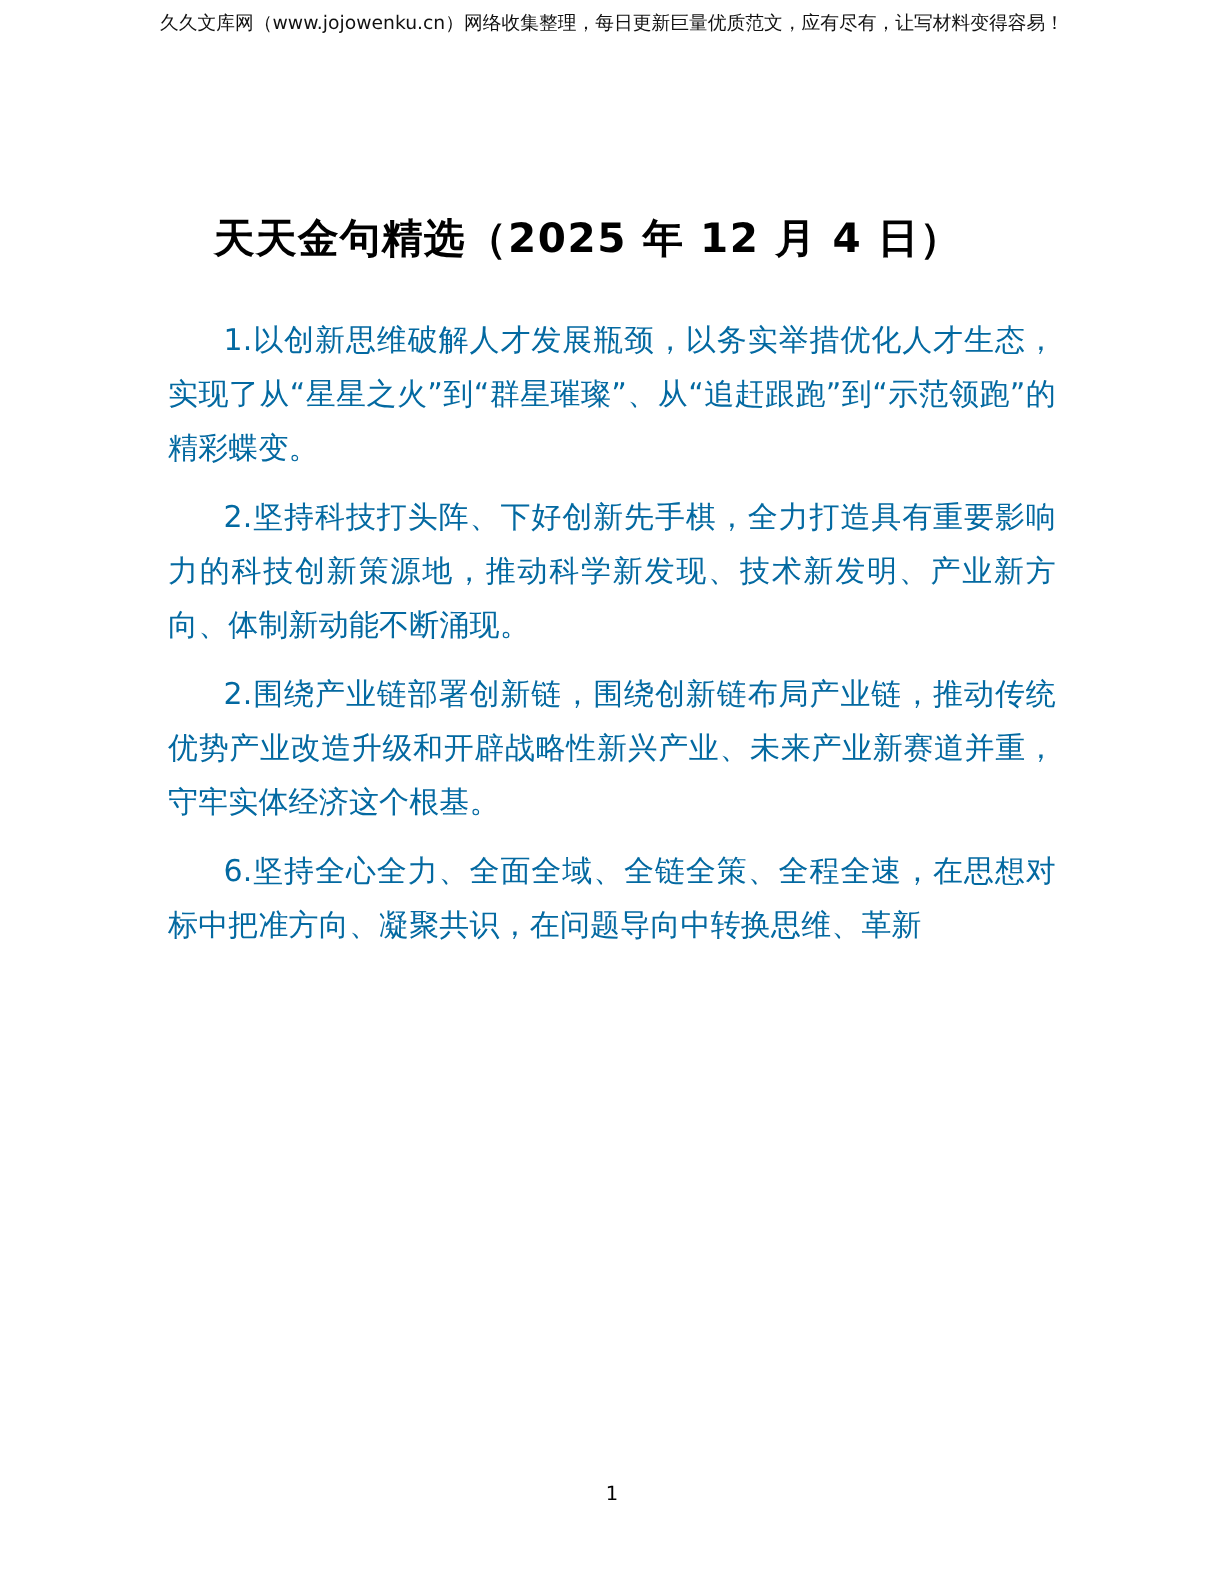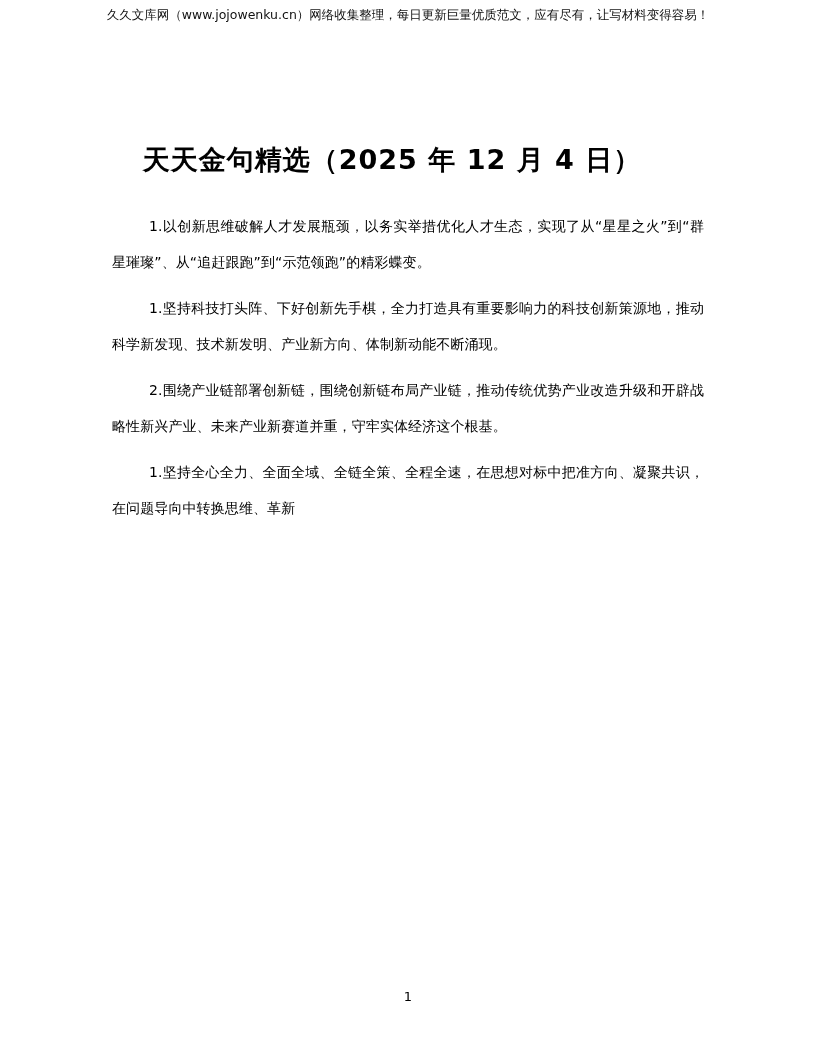--- a/index.html
+++ b/index.html
@@ -49,27 +49,27 @@
     letter-spacing: 1px;
   }
   .body-wrap {
     position: absolute;
     top: 208px;
     left: 112px;
     width: 592px;
   }
   .para {
     font-family: "DejaVu Sans", sans-serif;
-    font-size: 14px;
+    font-size: 20px;
     line-height: 36px;
     text-align: justify;
     text-justify: inter-ideograph;
     text-indent: 37px;
     margin: 0 0 10px 0;
-    color: #000000;
+    color: #0369a1;
     letter-spacing: 0.1px;
   }
   .page-number {
     position: absolute;
     bottom: 52px;
     left: 0;
     width: 816px;
     text-align: center;
     font-family: "DejaVu Sans", sans-serif;
     font-size: 13px;
@@ -80,20 +80,20 @@
 <body>
 
 <div class="page">
 
   <div class="header-note">久久文库网（www.jojowenku.cn）网络收集整理，每日更新巨量优质范文，应有尽有，让写材料变得容易！</div>
 
   <div class="doc-title">天天金句精选（2025 年 12 月 4 日）</div>
 
   <div class="body-wrap">
     <p class="para">1.以创新思维破解人才发展瓶颈，以务实举措优化人才生态，实现了从“星星之火”到“群星璀璨”、从“追赶跟跑”到“示范领跑”的精彩蝶变。</p>
-    <p class="para">1.坚持科技打头阵、下好创新先手棋，全力打造具有重要影响力的科技创新策源地，推动科学新发现、技术新发明、产业新方向、体制新动能不断涌现。</p>
+    <p class="para">2.坚持科技打头阵、下好创新先手棋，全力打造具有重要影响力的科技创新策源地，推动科学新发现、技术新发明、产业新方向、体制新动能不断涌现。</p>
     <p class="para">2.围绕产业链部署创新链，围绕创新链布局产业链，推动传统优势产业改造升级和开辟战略性新兴产业、未来产业新赛道并重，守牢实体经济这个根基。</p>
-    <p class="para">1.坚持全心全力、全面全域、全链全策、全程全速，在思想对标中把准方向、凝聚共识，在问题导向中转换思维、革新</p>
+    <p class="para">6.坚持全心全力、全面全域、全链全策、全程全速，在思想对标中把准方向、凝聚共识，在问题导向中转换思维、革新</p>
   </div>
 
   <div class="page-number">1</div>
 
 </div>
 
 </body></html>

